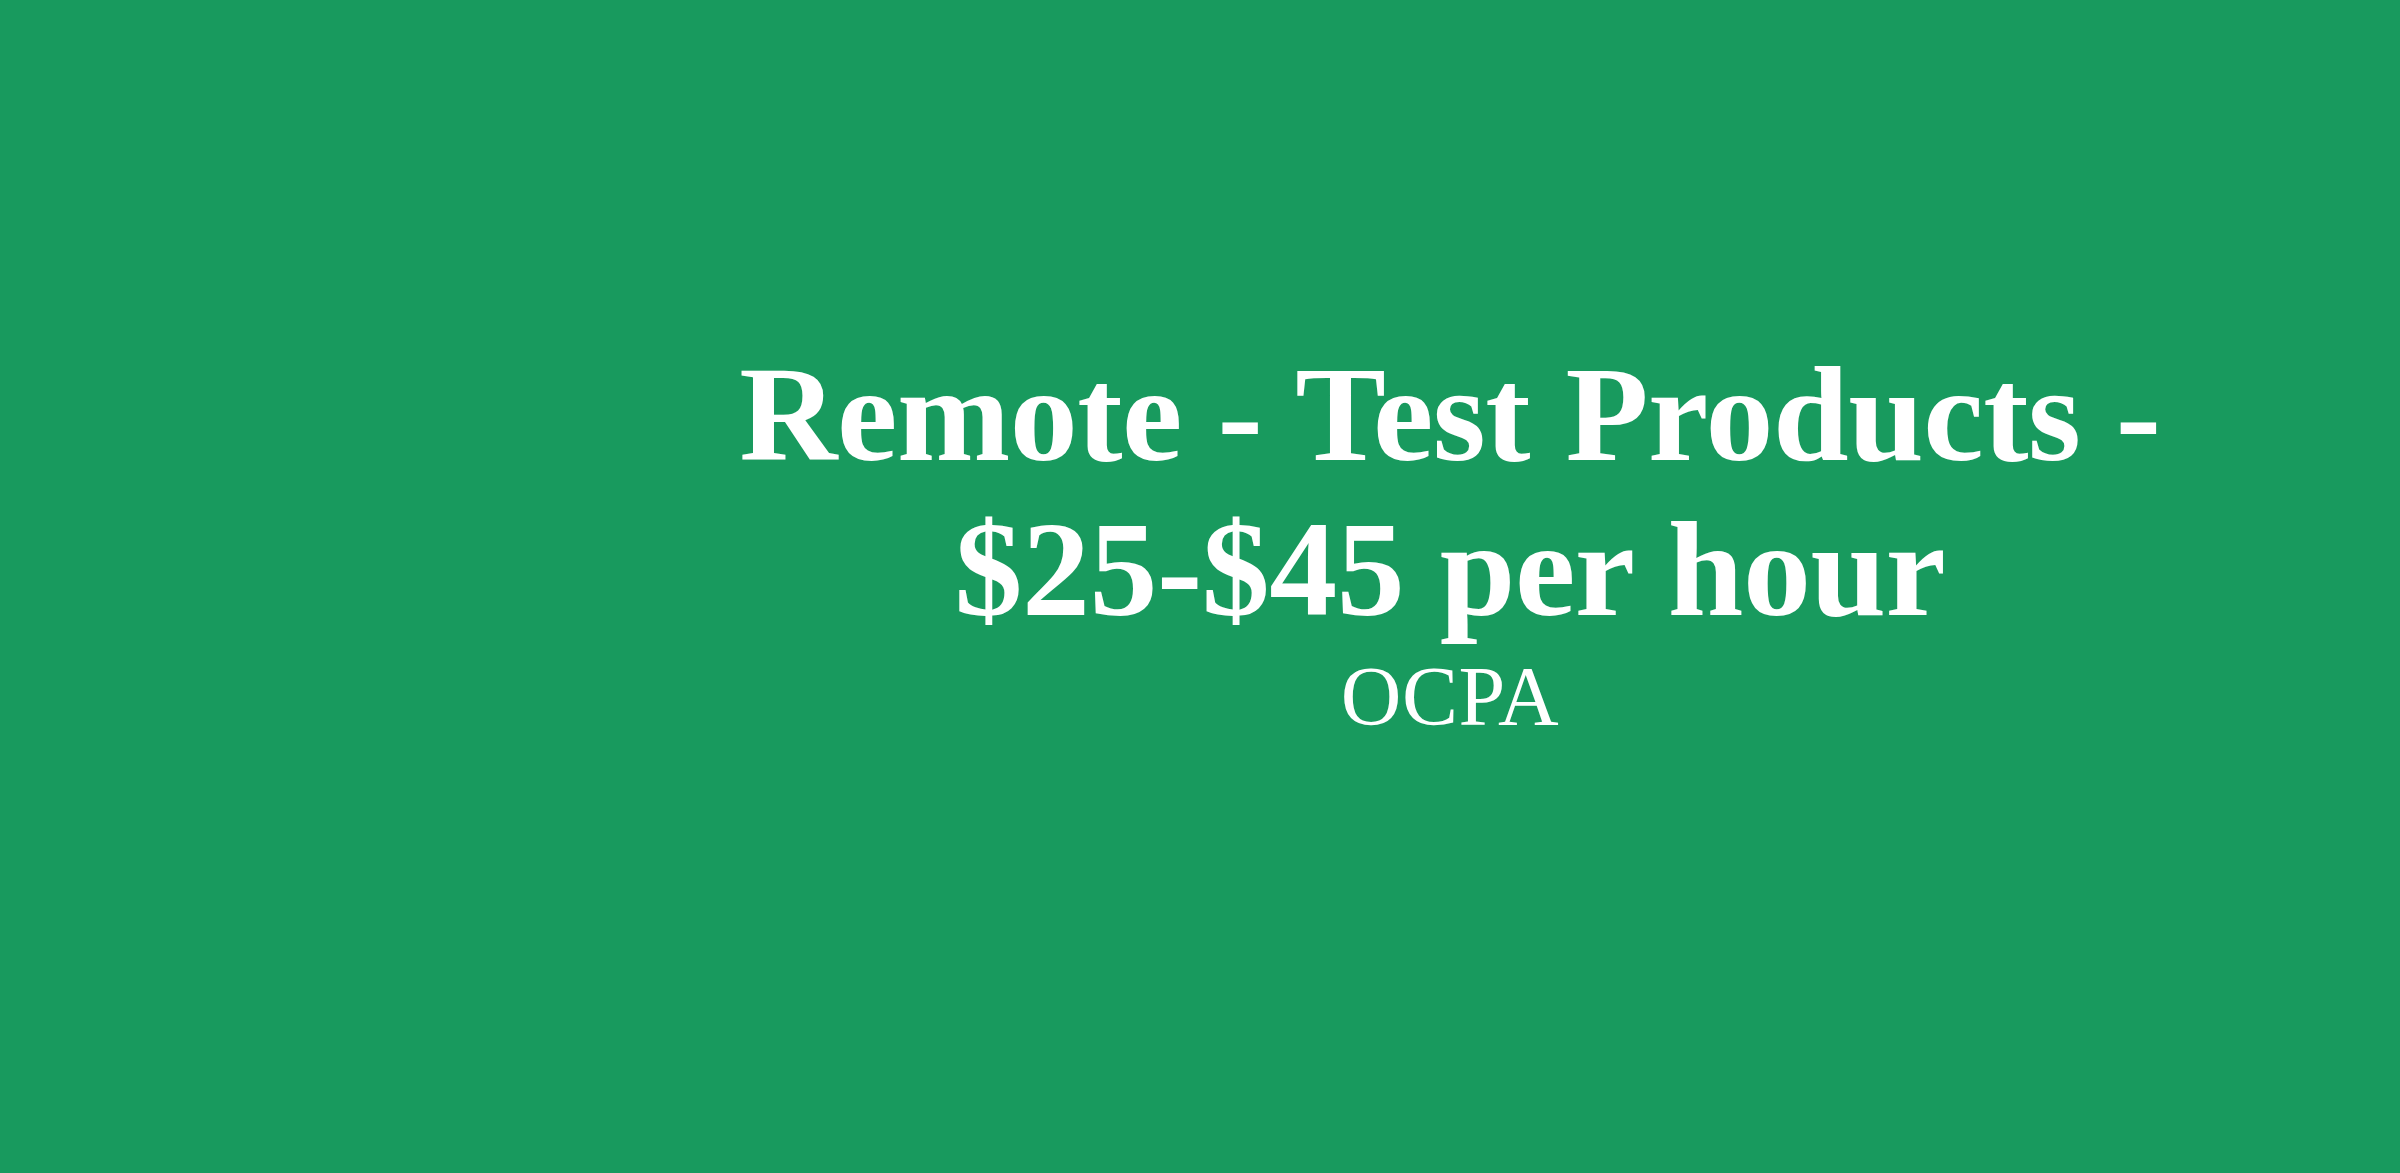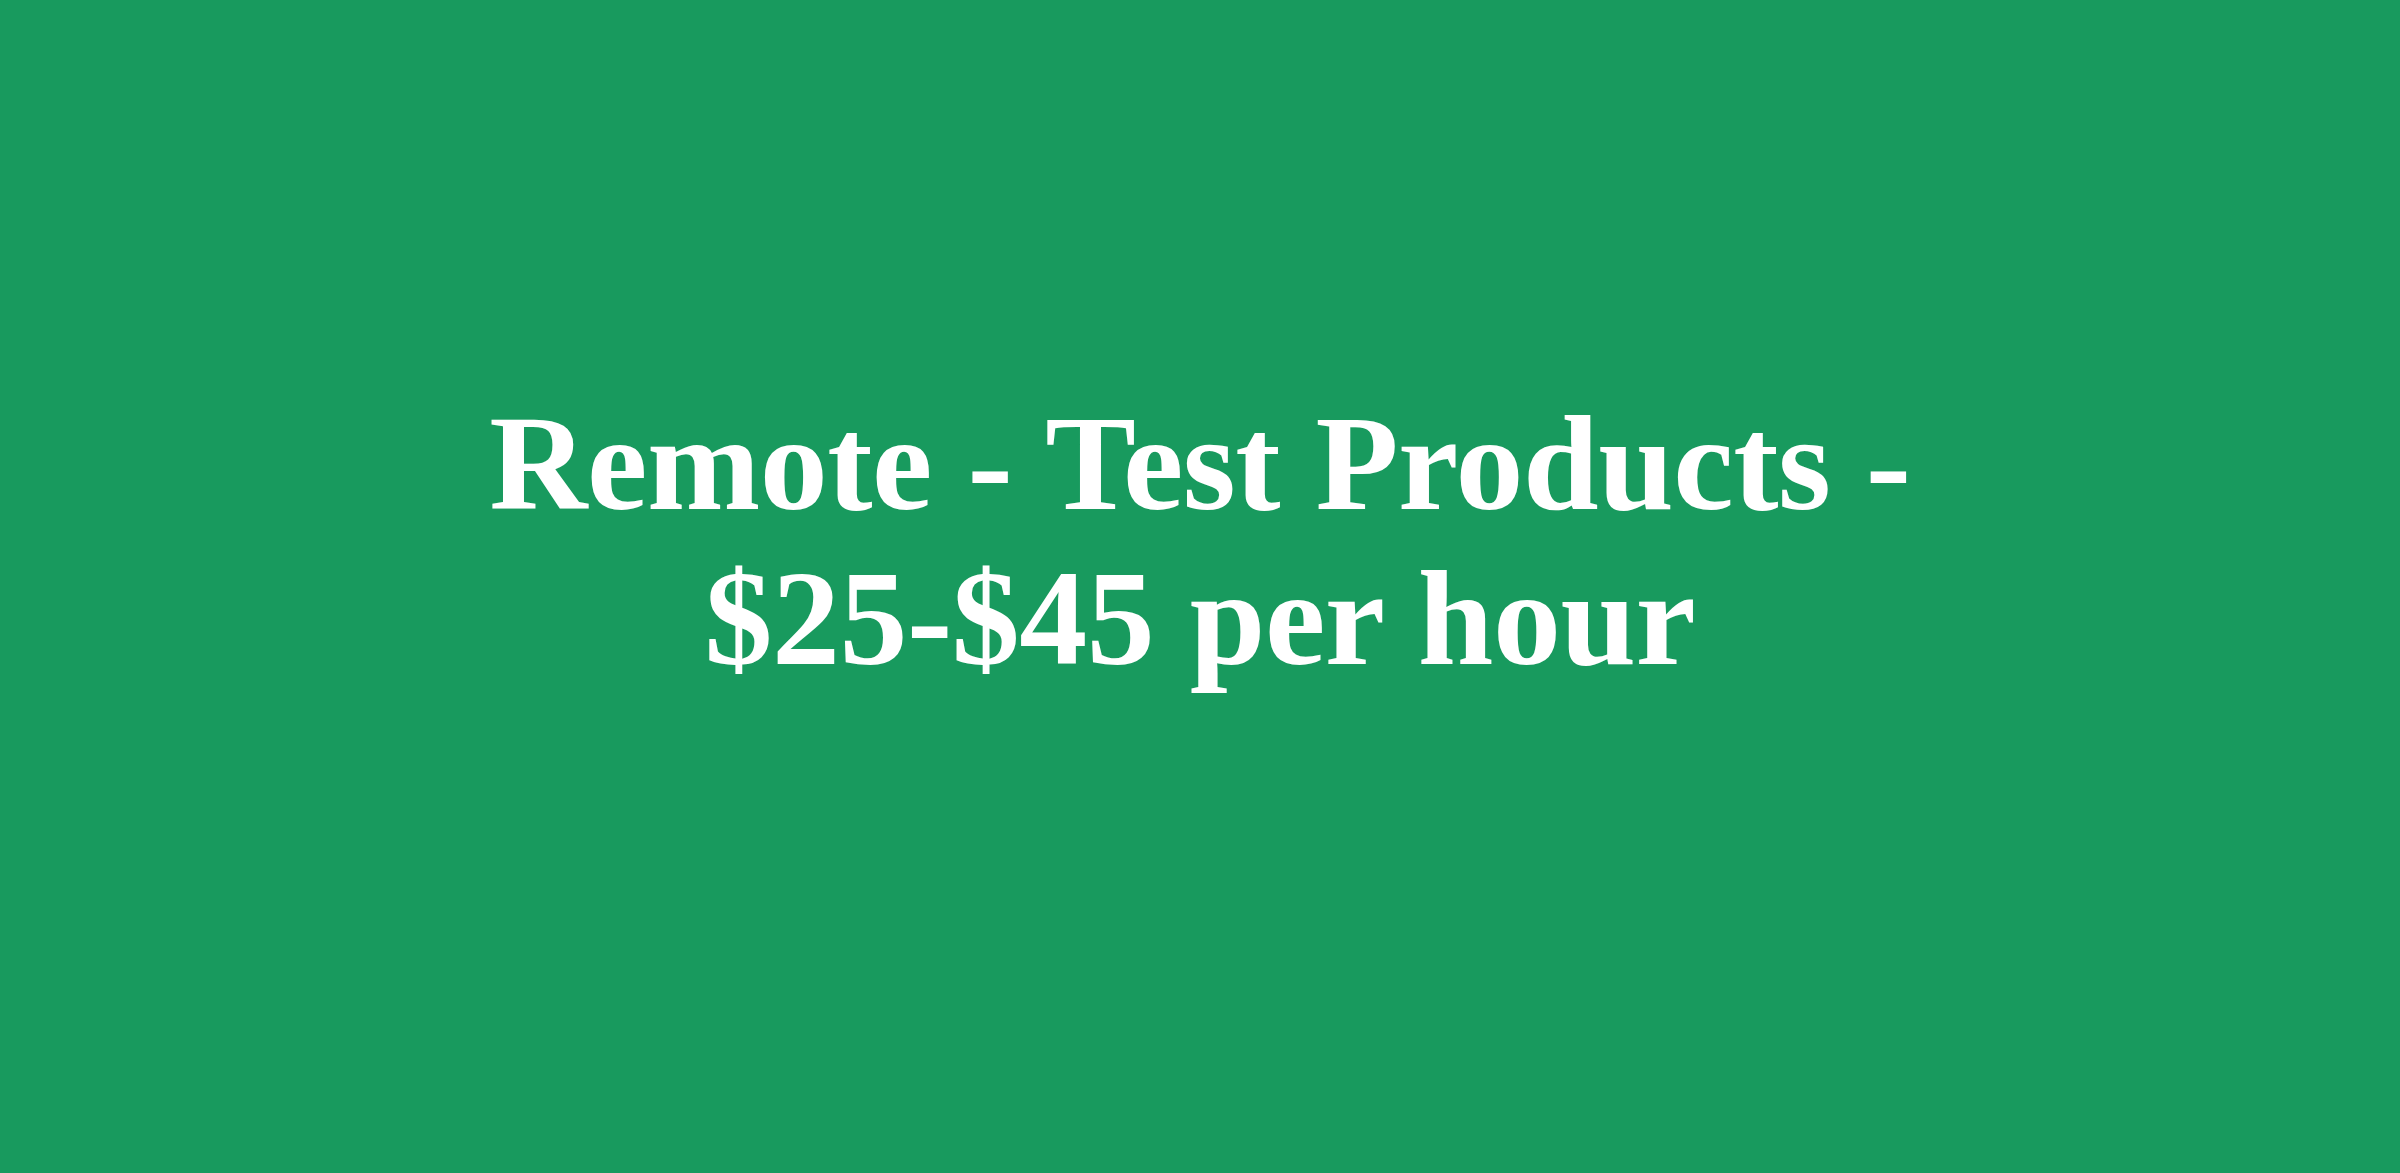--- a/index.html
+++ b/index.html
@@ -26,21 +26,21 @@
     justify-content: center;
     background: #189A5E;
   }
 
   #text-block {
     position: relative;
     top: -58px;
     width: 2000px;
     display: flex;
     flex-direction: column;
-    align-items: center;
+    align-items: flex-end;
     justify-content: center;
     margin-top: 24px;
   }
 
   #headline {
     margin: 0;
     padding: 0;
     width: 1500px;
     text-align: center;
     color: #FFFFFF;
@@ -70,16 +70,17 @@
 </style>
 </head>
 <body>
 
 <div id="card">
 
   <div id="text-block">
 
     <h1 id="headline">Remote - Test Products - $25-$45 per hour</h1>
 
+    <div id="subtitle">OCPA</div>
 
   </div>
 
 </div>
 
 </body></html>

